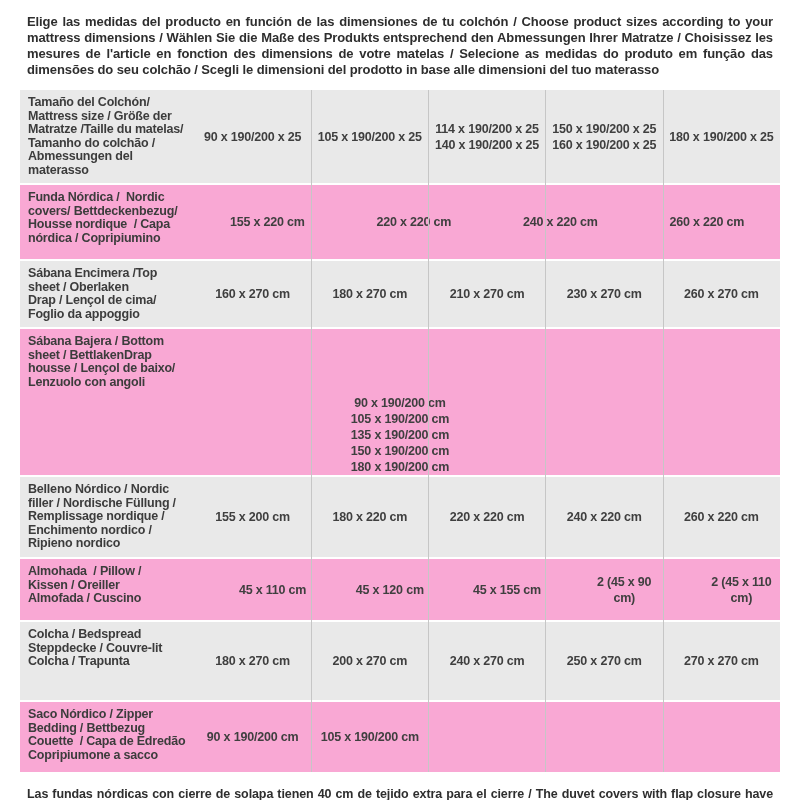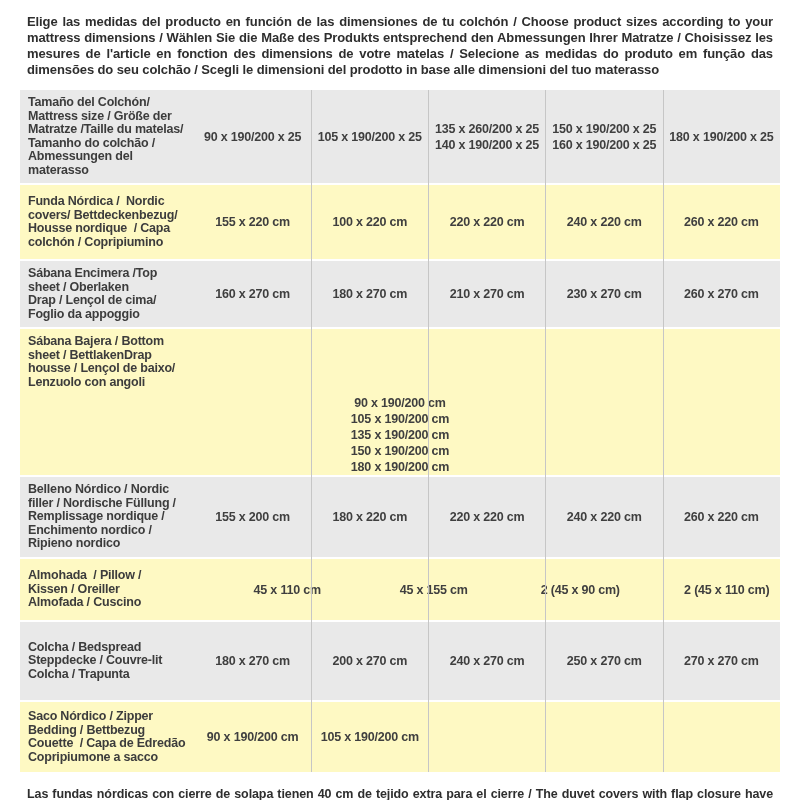--- a/index.html
+++ b/index.html
@@ -16,25 +16,25 @@
   .size-table{
     position:relative;
     margin:12px 20px 0 20px;
     width:760px;
   }
   .trow{
     display:flex;box-sizing:border-box;
     border-bottom:2px solid #ffffff;
   }
   .trow.odd{background:#e9e9e9;}
-  .trow.even{background:#fef9c3;}
+  .trow.even{background:#f9a8d4;}
   .lcell{
     width:174px;box-sizing:border-box;
     padding:6px 4px 6px 8px;
-    display:flex;flex-direction:column;justify-content:center;
+    display:flex;flex-direction:column;justify-content:flex-start;
     font-size:12.5px;line-height:13.5px;color:#3c3c3c;
     letter-spacing:-0.2px;
   }
   .lcell div{white-space:pre-wrap;}
   .vcell{
     flex:1;box-sizing:border-box;
     display:flex;flex-direction:column;justify-content:center;align-items:center;
     text-align:center;
     font-size:12.5px;line-height:16px;color:#3f3f3f;
     letter-spacing:-0.2px;
@@ -67,43 +67,40 @@
         <div>Tamanho do colchão /</div>
         <div>Abmessungen del materasso</div>
       </div>
       <div class="vcell">
         <div>90 x 190/200 x 25</div>
       </div>
       <div class="vcell">
         <div>105 x 190/200 x 25</div>
       </div>
       <div class="vcell">
-        <div>135 x 260/200 x 25</div>
+        <div>114 x 190/200 x 25</div>
         <div>140 x 190/200 x 25</div>
       </div>
       <div class="vcell">
         <div>150 x 190/200 x 25</div>
         <div>160 x 190/200 x 25</div>
       </div>
       <div class="vcell">
         <div>180 x 190/200 x 25</div>
       </div>
     </div>
     <div class="trow even" style="min-height: 76px;">
       <div class="lcell">
         <div>Funda Nórdica /  Nordic</div>
         <div>covers/ Bettdeckenbezug/</div>
         <div>Housse nordique  / Capa</div>
-        <div>colchón / Copripiumino</div>
+        <div>nórdica / Copripiumino</div>
       </div>
       <div class="vcell">
         <div>155 x 220 cm</div>
-      </div>
-      <div class="vcell">
-        <div>100 x 220 cm</div>
       </div>
       <div class="vcell">
         <div>220 x 220 cm</div>
       </div>
       <div class="vcell">
         <div>240 x 220 cm</div>
       </div>
       <div class="vcell">
         <div>260 x 220 cm</div>
       </div>
@@ -181,20 +178,23 @@
     <div class="trow even" style="min-height: 63px; gap: 40px;">
       <div class="lcell">
         <div>Almohada  / Pillow /</div>
         <div>Kissen / Oreiller</div>
         <div>Almofada / Cuscino</div>
       </div>
       <div class="vcell">
         <div>45 x 110 cm</div>
       </div>
       <div class="vcell">
+        <div>45 x 120 cm</div>
+      </div>
+      <div class="vcell">
         <div>45 x 155 cm</div>
       </div>
       <div class="vcell">
         <div>2 (45 x 90 cm)</div>
       </div>
       <div class="vcell">
         <div>2 (45 x 110 cm)</div>
       </div>
     </div>
     <div class="trow odd" style="min-height: 80px;">

